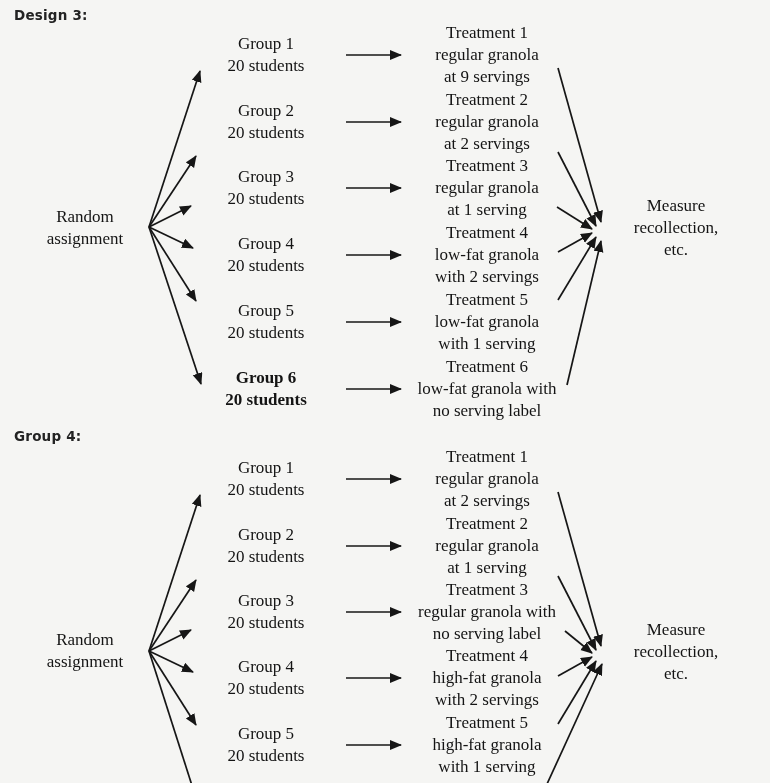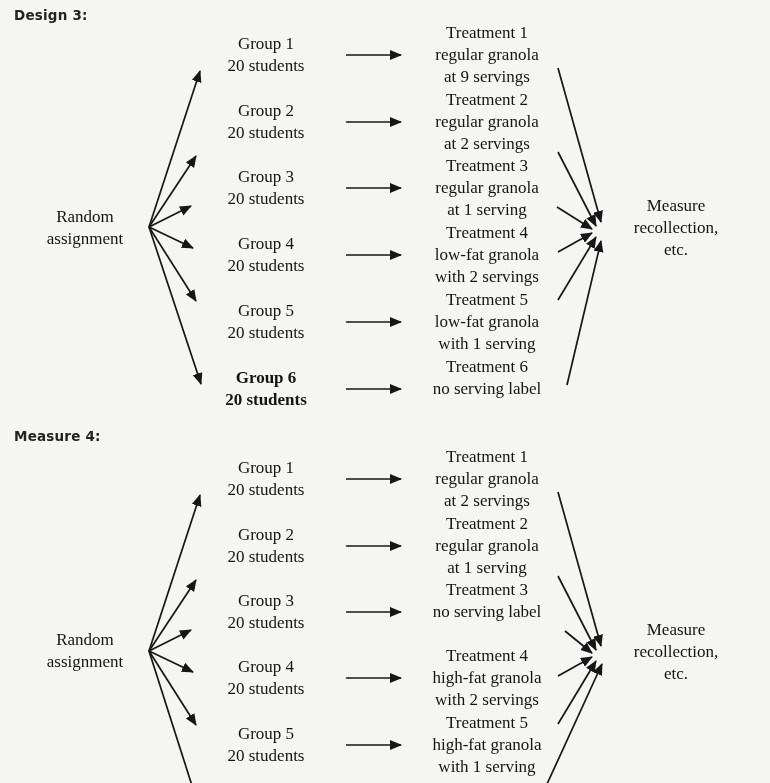--- a/index.html
+++ b/index.html
@@ -153,27 +153,28 @@
         </div>
   </div>
 
   <div class="row">
     <div class="txt group" style="left: 266px; top: 367px; font-weight: bold;">
           <div>Group 6</div>
           <div>20 students</div>
         </div>
     <div class="txt treatment" style="left: 487px; top: 356px;">
           <div>Treatment 6</div>
+          <div>low-fat granola with</div>
           <div>no serving label</div>
         </div>
   </div>
 </section>
 
   <section class="design">
-    <h2 class="design-label" style="left: 14px; top: 429px;">Measure 4:</h2>
+    <h2 class="design-label" style="left: 14px; top: 429px;">Group 4:</h2>
     <div class="txt random" style="left: 85px; top: 629px;">
         <div>Random</div>
         <div>assignment</div>
       </div>
     <div class="txt outcome" style="left: 676px; top: 619px;">
         <div>Measure</div>
         <div>recollection,</div>
         <div>etc.</div>
       </div>
 
@@ -201,20 +202,21 @@
         </div>
   </div>
 
   <div class="row">
     <div class="txt group" style="left: 266px; top: 590px;">
           <div>Group 3</div>
           <div>20 students</div>
         </div>
     <div class="txt treatment" style="left: 487px; top: 579px;">
           <div>Treatment 3</div>
+          <div>regular granola with</div>
           <div>no serving label</div>
         </div>
   </div>
 
   <div class="row">
     <div class="txt group" style="left: 266px; top: 656px;">
           <div>Group 4</div>
           <div>20 students</div>
         </div>
     <div class="txt treatment" style="left: 487px; top: 645px;">

